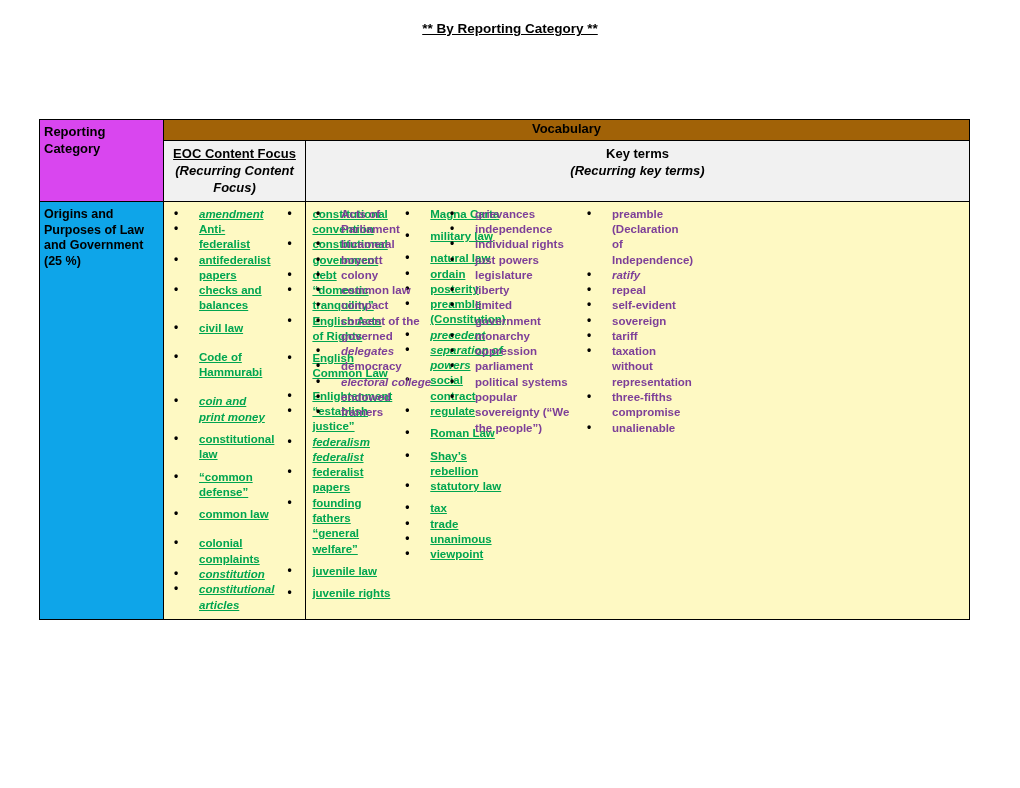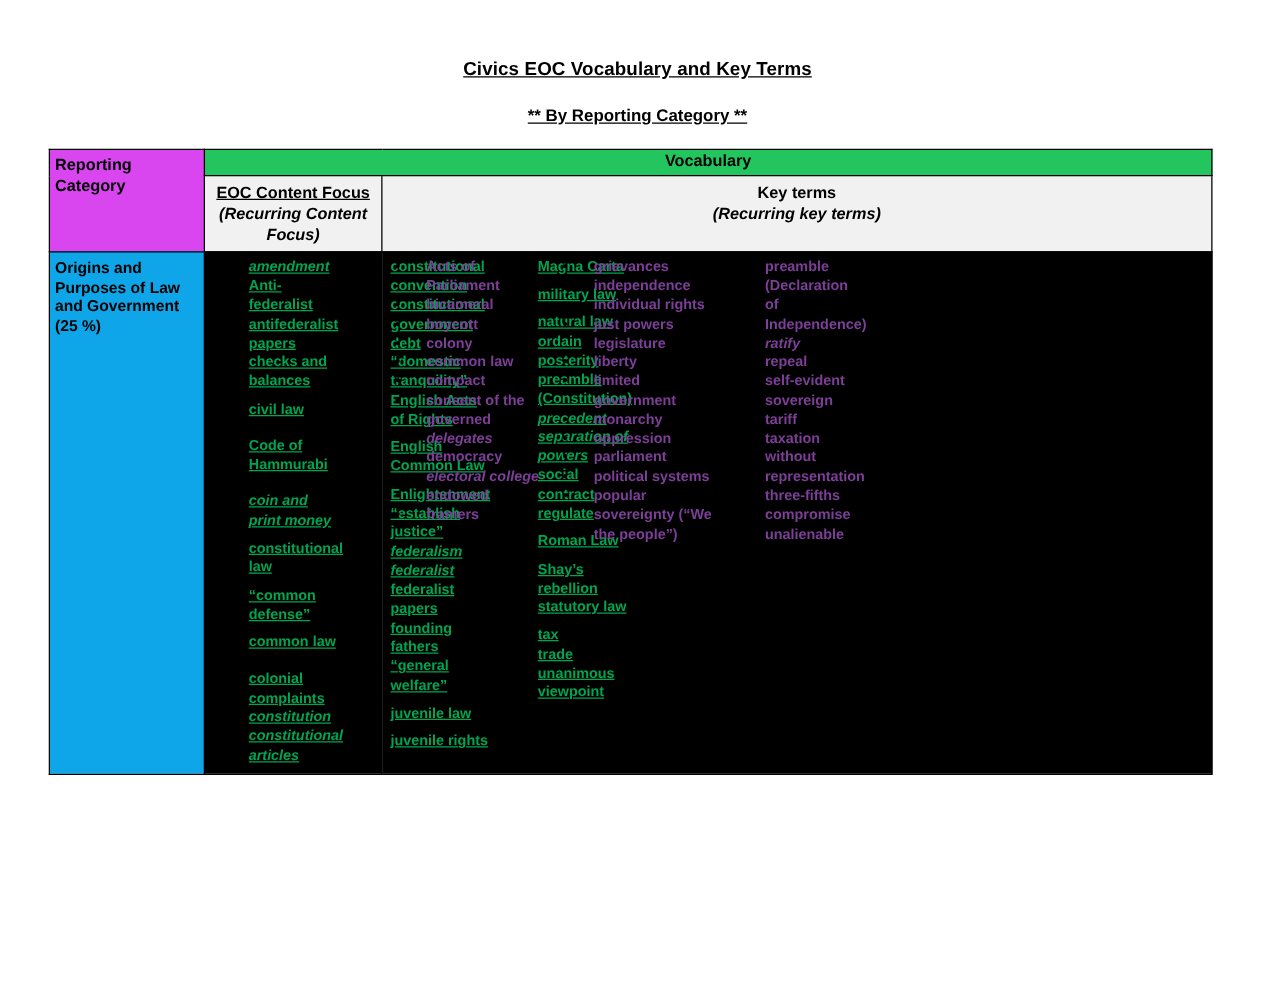--- a/index.html
+++ b/index.html
@@ -60,21 +60,21 @@
   
   .cat-head {
     background: #d946ef;
     font-size: 13px;
     font-weight: bold;
     padding: 4px 5px 4px 4px !important;
     line-height: 1.28;
     width: 124px;
   }
   .vocab-band {
-    background: #22c55e;
+    background: #a16207;
     text-align: center;
     font-size: 13px;
     font-weight: bold;
     padding: 2px 0 2px 0 !important;
     height: 16px;
     line-height: 1.15;
   }
   .eoc-head {
     background: #f1f1f1;
     text-align: center;
@@ -98,21 +98,21 @@
 
   
   .cat-cell {
     background: #0ea5e9;
     font-size: 12.5px;
     font-weight: bold;
     line-height: 1.27;
     padding: 5px 4px 4px 4px !important;
   }
   .sec-cell {
-    background: #000000;
+    background: #fef9c3;
     padding: 0 !important;
   }
   .cols {
     display: flex;
     align-items: flex-start;
   }
   .col {
     padding: 5px 3px 6px 2px;
     box-sizing: border-box;
   }
@@ -165,21 +165,20 @@
 
   
   ul.terms li.gap { margin-bottom: 14px; }
   ul.terms li.gap-s { margin-bottom: 7px; }
 </style>
 </head>
 <body>
 
 <div class="page">
 
-  <h1 class="doc-title">Civics EOC Vocabulary and Key Terms</h1>
   <h2 class="doc-subtitle">** By Reporting Category **</h2>
 
   <div class="tbl-wrap">
     <table class="voc">
       <colgroup>
         <col style="width:124px">
         <col style="width:142px">
         <col style="width:664px">
       </colgroup>
       <tbody>

